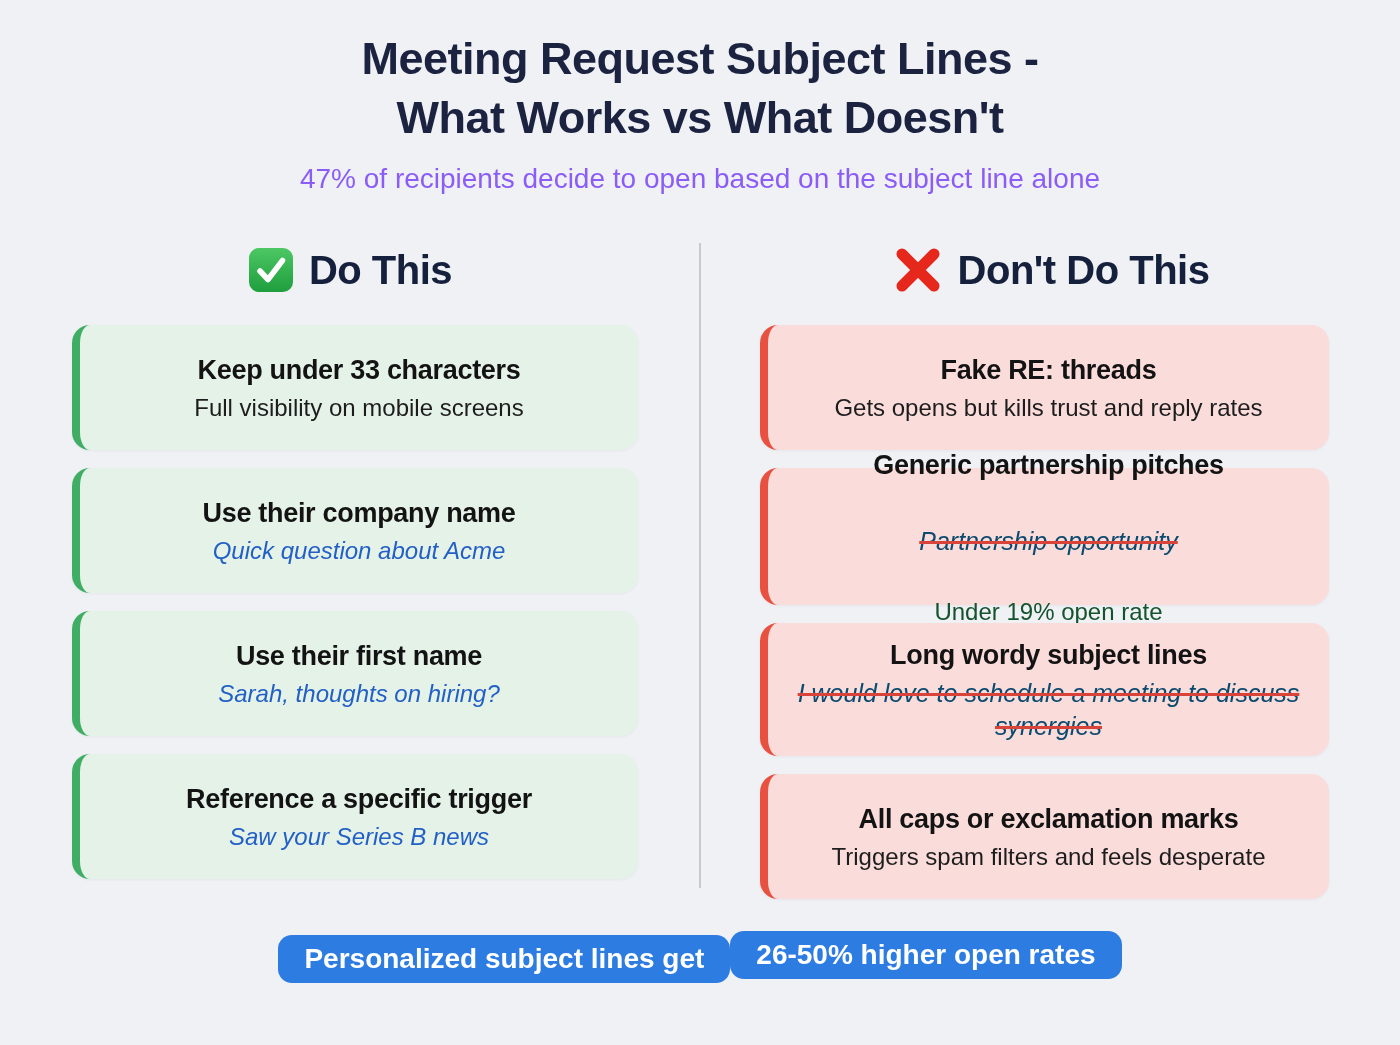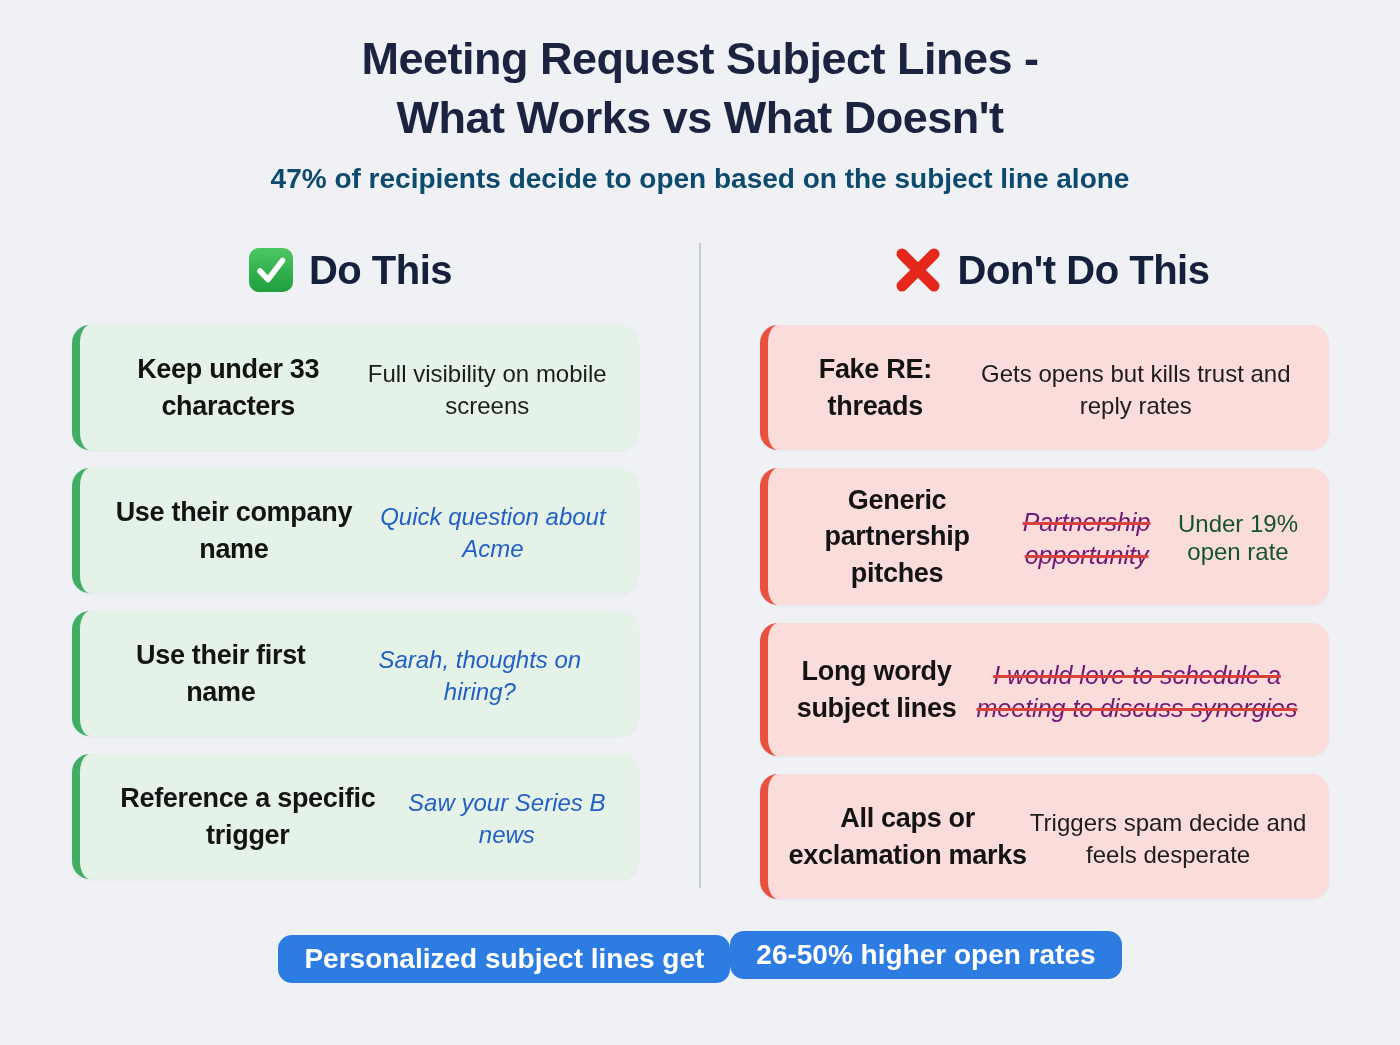--- a/index.html
+++ b/index.html
@@ -24,22 +24,22 @@
     font-size: 45px;
     font-weight: 800;
     color: #1b2340;
     line-height: 1.3;
     letter-spacing: -0.5px;
   }
   .subtitle {
     margin-top: 16px;
     text-align: center;
     font-size: 28px;
-    color: #0c4a6e;
-    font-weight: 700;
+    color: #8b5cf6;
+    font-weight: 400;
   }
   .columns {
     margin-top: 44px;
     display: grid;
     grid-template-columns: 699px 2px 699px;
     width: 1400px;
   }
   .divider {
     width: 2px;
     background: #c7cad3;
@@ -69,57 +69,57 @@
     display: flex;
     flex-direction: column;
     gap: 18px;
   }
   .col-do .cards { padding-left: 72px; padding-right: 61px; }
   .col-dont .cards { padding-left: 59px; padding-right: 71px; }
   .card {
     border-radius: 18px;
     height: 125px;
     display: flex;
-    flex-direction: row;
+    flex-direction: column;
     align-items: center;
     justify-content: center;
     text-align: center;
     padding: 8px 20px;
     box-shadow: 0 1px 3px rgba(20,30,60,0.05);
   }
   .card-do {
     background: #e5f2e8;
     border-left: 8px solid #3fae64;
   }
   .card-dont {
     background: #fadcdb;
     border-left: 8px solid #e8513f;
   }
-  .card-tall { height: 137px; }
+  .card-tall { height: 137px; gap: 38px; }
   .card-med { height: 133px; }
   .card-title {
     font-size: 27px;
     font-weight: 700;
     color: #131313;
     line-height: 1.35;
     letter-spacing: -0.3px;
   }
   .card-sub {
     font-size: 24px;
     color: #1d1d1d;
     line-height: 1.3;
     margin-top: 4px;
   }
   .example {
     font-style: italic;
     color: #2360c6;
   }
   .strike {
     font-style: italic;
-    color: #701a75;
+    color: #0c4a6e;
     text-decoration: line-through;
     text-decoration-color: #d8443a;
     text-decoration-thickness: 3px;
     line-height: 1.3;
     margin-top: 4px;
     font-size: 25px;
     max-width: 520px;
   }
   .rate-note {
     font-size: 24px;
@@ -217,21 +217,21 @@
           <div class="card-title">Generic partnership pitches</div>
           <div class="strike">Partnership opportunity</div>
           <div class="rate-note">Under 19% open rate</div>
         </div>
         <div class="card card-dont card-med">
           <div class="card-title">Long wordy subject lines</div>
           <div class="strike">I would love to schedule a meeting to discuss synergies</div>
         </div>
         <div class="card card-dont">
           <div class="card-title">All caps or exclamation marks</div>
-          <div class="card-sub">Triggers spam decide and feels desperate</div>
+          <div class="card-sub">Triggers spam filters and feels desperate</div>
         </div>
       </div>
     </div>
 
   </div>
 
   <div class="footer">
     <div class="badge-line">Personalized subject lines get</div>
     <div class="badge-line badge-line2">26-50% higher open rates</div>
   </div>

